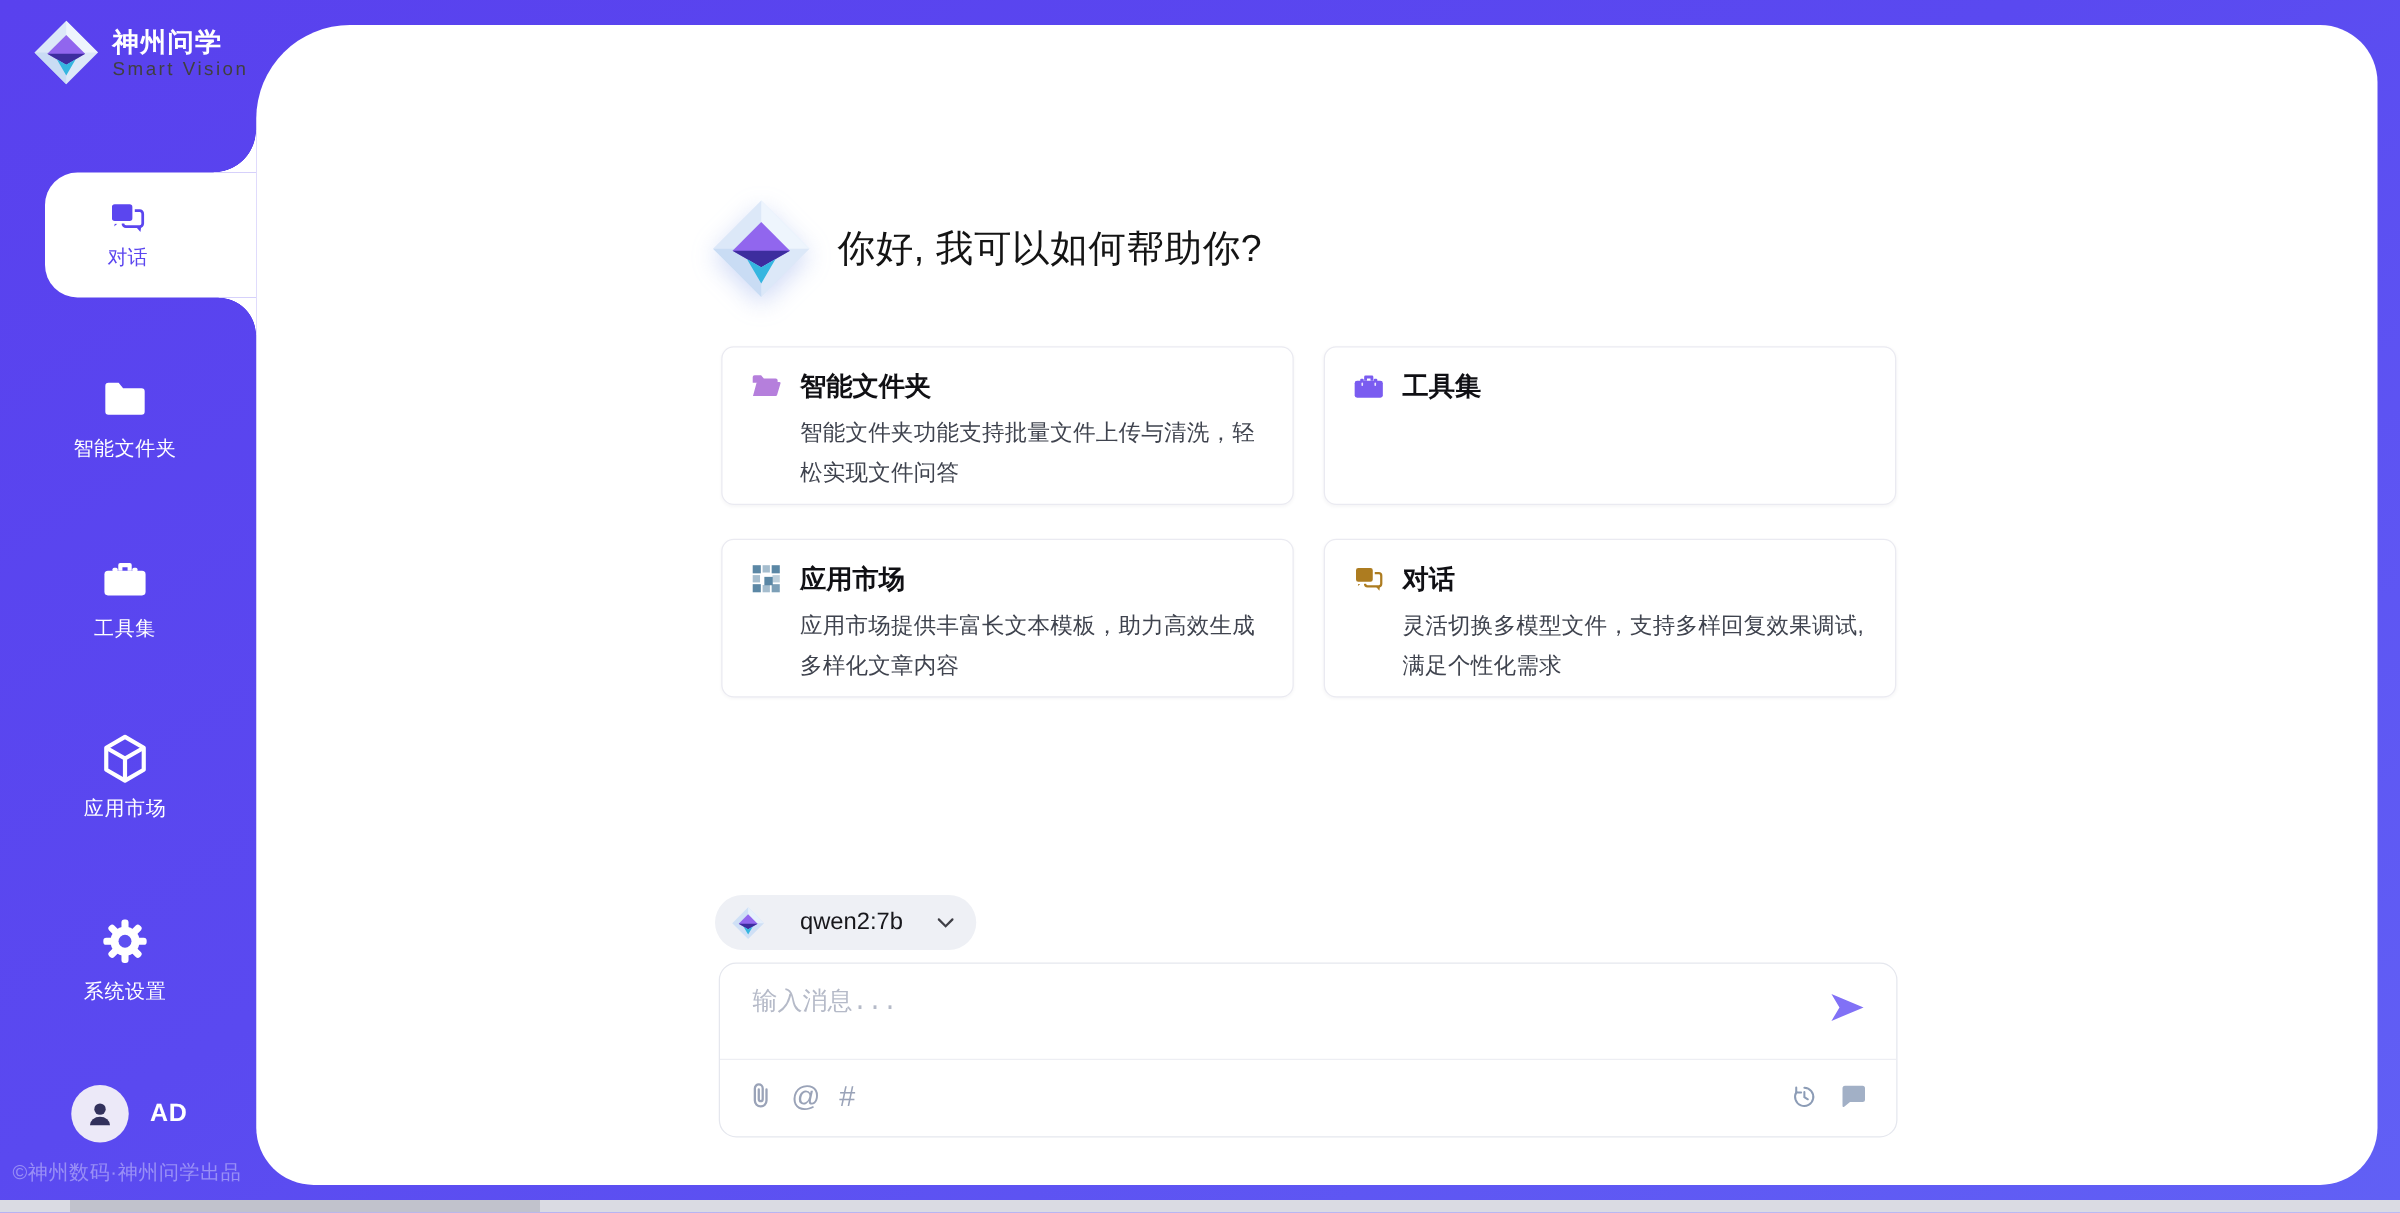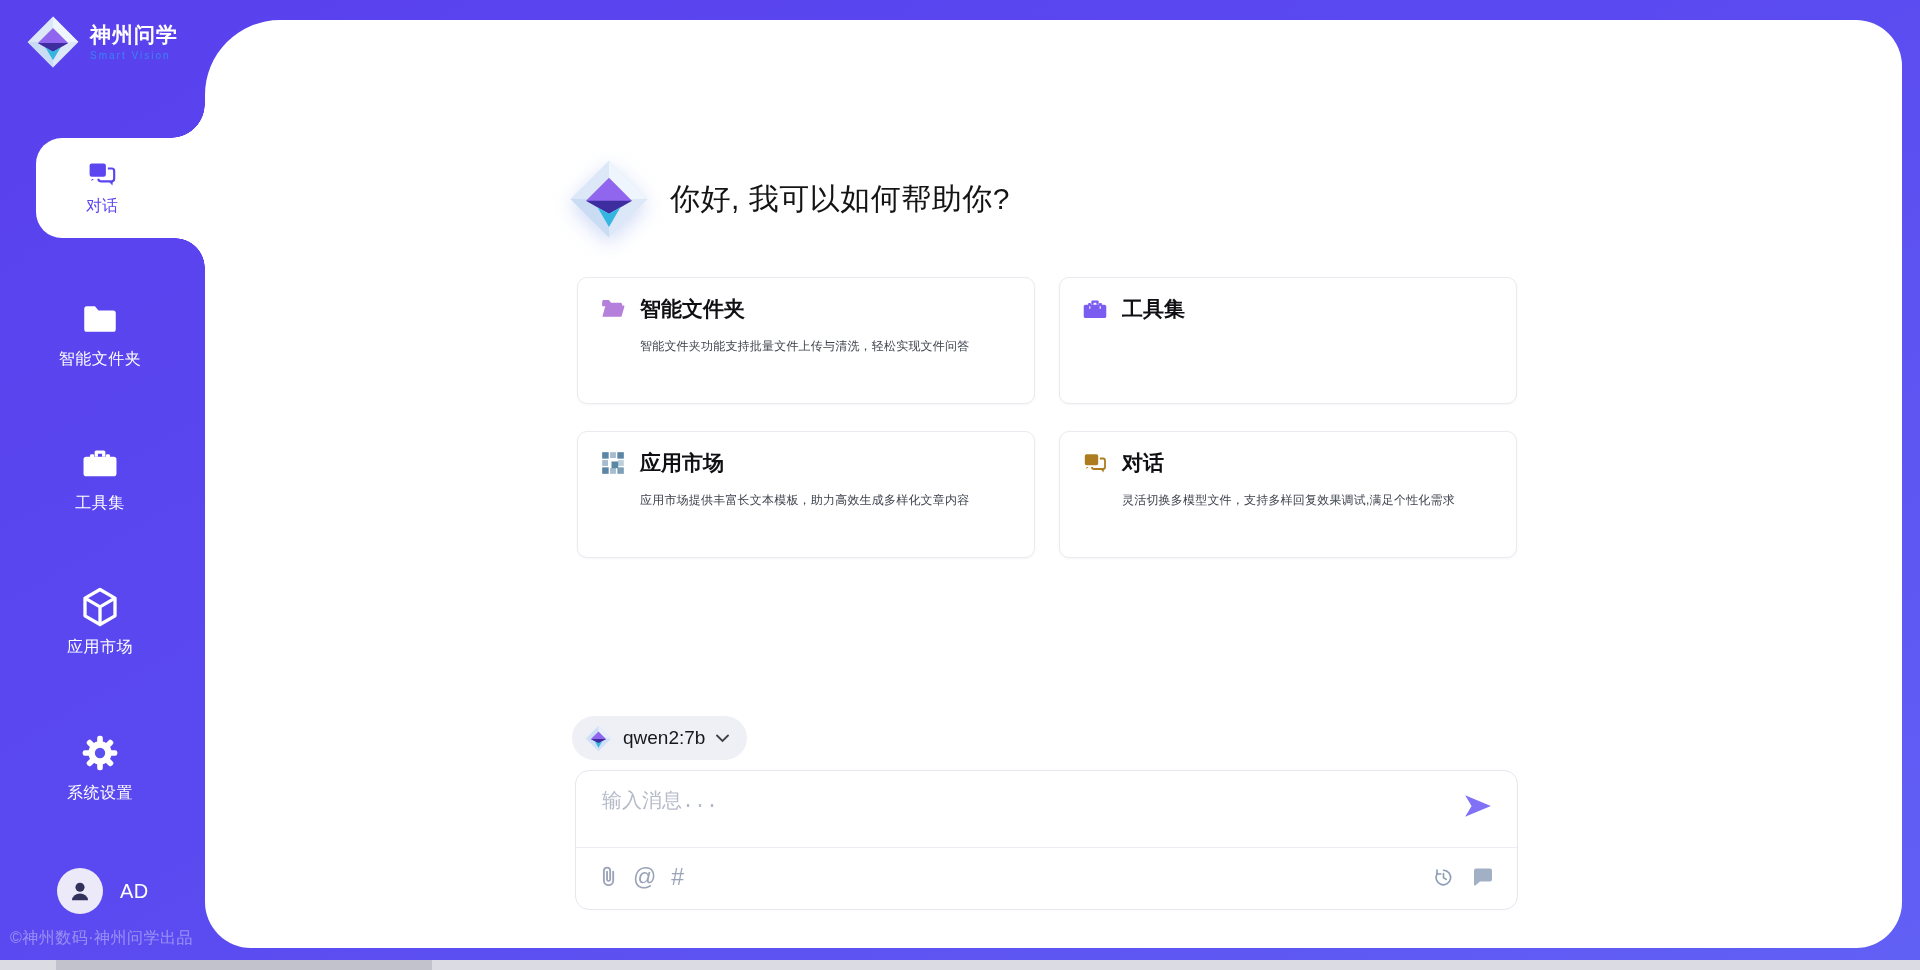--- a/index.html
+++ b/index.html
@@ -6,57 +6,57 @@
   body{
     width:1920px;height:970px;overflow:hidden;position:relative;
     font-family:"Liberation Sans","DejaVu Sans",sans-serif;
     background:linear-gradient(150deg,#5941ee 0%,#5a49f0 45%,#6160f5 100%);
   }
   
   .sidebar{position:absolute;left:0;top:0;width:241px;height:100%;}
   .logo{position:absolute;left:26px;top:15px;display:flex;align-items:center;gap:10px;}
   .logo svg{width:54px;height:54px;}
   .logo-name{color:#fff;font-size:21px;font-weight:700;letter-spacing:1px;line-height:26px;}
-  .logo-sub{color:#3b82f6;font-size:10px;letter-spacing:2px;line-height:15px;}
+  .logo-sub{color:#404040;font-size:15px;letter-spacing:2px;line-height:15px;}
   
   .tab{position:absolute;left:36px;top:138px;width:169px;height:100px;background:#fff;
        border-radius:26px 0 0 26px;}
   .tab::before{content:"";position:absolute;right:0;top:-34px;width:34px;height:34px;
        background:radial-gradient(circle 34px at 0 0,rgba(0,0,0,0) 0 33.5px,#fff 34px);}
   .tab::after{content:"";position:absolute;right:0;bottom:-30px;width:30px;height:30px;
        background:radial-gradient(circle 30px at 0 100%,rgba(0,0,0,0) 0 29.5px,#fff 30px);}
   .tab-content{position:absolute;left:0;top:0;width:132px;height:100%;
        display:flex;flex-direction:column;align-items:center;justify-content:center;gap:8px;}
   .tab-content .label{color:#5b46ef;font-size:16px;}
   .nav-item{position:absolute;left:0;width:200px;text-align:center;color:#fff;cursor:pointer;}
   .nav-item .nicon{height:46px;display:flex;align-items:center;justify-content:center;}
   .nav-item .label{display:block;margin-top:7px;font-size:16px;letter-spacing:.5px;}
   .user-row{position:absolute;left:57px;top:868px;display:flex;align-items:center;gap:17px;}
   .avatar{width:46px;height:46px;border-radius:50%;background:#ece9f8;
           display:flex;align-items:center;justify-content:center;}
-  .user-name{color:#fff;font-size:20px;letter-spacing:.5px;}
+  .user-name{color:#fff;font-size:20px;letter-spacing:.5px;font-weight:bold;}
   .side-footer{position:absolute;left:10px;top:928px;white-space:nowrap;
           color:rgba(255,255,255,.38);font-size:16px;letter-spacing:.5px;}
   
   .panel{position:absolute;left:205px;top:20px;right:18px;bottom:22px;background:#fff;
          border-radius:75px 46px 46px 46px;}
   .hero{position:absolute;left:363px;top:138px;display:flex;align-items:center;gap:20px;}
   .hero svg{width:82px;height:82px;filter:drop-shadow(0 6px 10px rgba(120,150,230,.35));}
   .hero h1{margin:0;font-size:30px;font-weight:400;color:#141414;letter-spacing:.5px;}
   .cards{position:absolute;left:372px;top:257px;display:grid;
          grid-template-columns:458px 458px;gap:27px 24px;}
   .card{height:127px;box-sizing:border-box;border:1px solid #eaeaf1;border-radius:10px;
         background:#fff;padding:17px 16px 0 22px;cursor:pointer;
         box-shadow:0 1px 3px rgba(25,25,60,.04);}
   .card-head{display:flex;align-items:center;gap:14px;}
   .card-head svg{width:26px;height:26px;flex:0 0 auto;}
   .card-title{font-size:21px;font-weight:700;color:#101014;}
-  .card-desc{margin:7px 0 0 40px;font-size:12px;line-height:32px;color:#3f434e;letter-spacing:.2px;}
+  .card-desc{margin:7px 0 0 40px;font-size:18px;line-height:32px;color:#3f434e;letter-spacing:.2px;}
   .model-pill{position:absolute;left:367px;top:696px;height:44px;border-radius:22px;
-        background:#eef0f5;display:inline-flex;align-items:center;gap:11px;
+        background:#eef0f5;display:inline-flex;align-items:center;gap:28px;
         padding:0 18px 0 13px;cursor:pointer;}
   .model-pill svg.gem{width:27px;height:27px;}
   .model-name{font-size:19px;color:#17171b;}
   .composer{position:absolute;left:370px;top:750px;width:943px;height:140px;box-sizing:border-box;
         border:1.5px solid #e5e7ee;border-radius:14px;background:#fff;}
   .composer textarea{position:absolute;left:24px;top:14px;width:820px;height:52px;border:none;
         resize:none;outline:none;background:transparent;font-family:Liberation Mono, monospace;
         font-size:20px;color:#333;}
   .composer textarea::placeholder{color:#b5bac8;}
   .send-btn{position:absolute;right:24px;top:22px;width:30px;height:28px;cursor:pointer;

